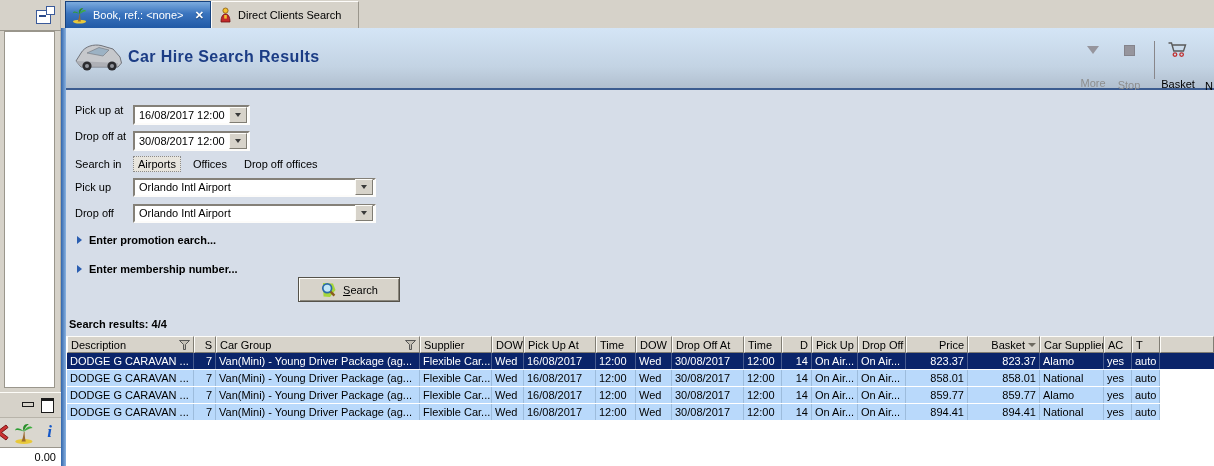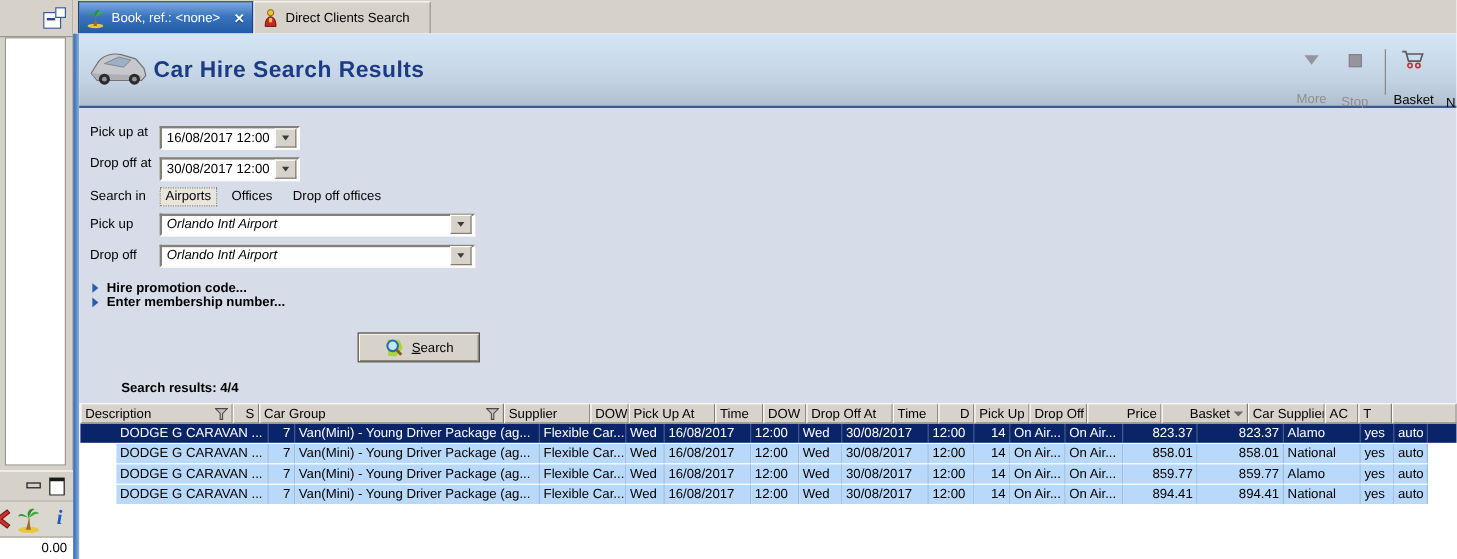--- a/index.html
+++ b/index.html
@@ -27,58 +27,58 @@
   .tab-active{left:4px;width:146px;background:linear-gradient(180deg,#7cabde 0%,#3a74be 45%,#215aa6 100%);border:1px solid #16427e;border-bottom:none;color:#fff;}
   .tab-inactive{left:150px;width:148px;background:#d6d2c9;border:1px solid #9a968c;border-top-color:#fdfcfa;border-left-color:#fdfcfa;border-bottom:none;color:#000;}
   .tab-label{white-space:nowrap;overflow:hidden;}
   .tab-close{margin-left:auto;font-weight:bold;font-size:11px;color:#fff;text-shadow:0 1px 1px #123a6e;}
   .icon{display:flex;align-items:center;flex-shrink:0;}
   .content{position:absolute;left:0;top:28px;width:100%;height:438px;background:#fff;}
   .edge-strip{position:absolute;left:0;top:0;width:5px;height:438px;background:linear-gradient(90deg,#3165ab,#8ab2e0);}
   
   .page-header{position:absolute;left:5px;top:0;right:0;height:60px;background:linear-gradient(180deg,#d4e5f6 0%,#c3d3e3 65%,#b1bfcf 100%);border-bottom:2px solid #3c5c90;}
   .car-icon{position:absolute;left:8px;top:8px;}
-  .page-title{position:absolute;left:62px;top:20px;margin:0;font-size:19px;font-weight:bold;color:#1b3c85;letter-spacing:.4px;}
+  .page-title{position:absolute;left:62px;top:20px;margin:0;font-size:16px;font-weight:bold;color:#1b3c85;letter-spacing:.4px;}
   .tb{position:absolute;top:13px;display:flex;flex-direction:column;align-items:center;cursor:default;}
   .tb-label{margin-top:20px;color:#000;}
   .tb.disabled .tb-label{color:#8e8e8e;}
   .tb-more{right:100px;width:42px;}
   .tb-stop{right:66px;width:38px;}
   .tb-basket{right:16px;width:40px;}
   .tb-next{right:-3px;width:16px;overflow:hidden;padding-top:19px;}
   .tri-down{width:0;height:0;border-left:6px solid transparent;border-right:6px solid transparent;border-top:8px solid #96959d;margin-top:5px;margin-bottom:3px;}
   .stop-sq{width:9px;height:9px;background:#96959d;border:1px solid #84838b;margin-top:4px;margin-bottom:3px;}
   .tb-sep{position:absolute;right:59px;top:13px;width:1px;height:38px;background:#88868a;}
   
   .form-area{position:absolute;left:5px;top:62px;right:0;height:246px;background:#d6dde8;}
   .frow{position:absolute;left:9px;height:20px;display:flex;align-items:center;}
   .flabel{width:58px;flex-shrink:0;}
   .combo{display:flex;align-items:center;background:#fff;border:2px solid;border-color:#848078 #fdfcfa #fdfcfa #848078;box-sizing:border-box;height:20px;cursor:default;}
   .combo-date{width:117px;margin-top:10px;}
-  .combo-loc{width:263px;height:19px;font-style:italic;}
+  .combo-loc{width:243px;height:19px;}
   .combo-text{flex:1;padding:0 4px;white-space:nowrap;overflow:hidden;}
   .combo-btn{width:16px;height:14px;margin-right:1px;background:#d7d3ca;border:1px solid;border-color:#fdfcf8 #807d74 #807d74 #fdfcf8;display:flex;align-items:center;justify-content:center;flex-shrink:0;}
   .tri-sm{width:0;height:0;border-left:3px solid transparent;border-right:3px solid transparent;border-top:4px solid #3a3a3a;}
   .seg-wrap{display:flex;align-items:center;gap:7px;}
   .seg{padding:2px 5px;cursor:default;}
   .seg-selected{background:#e8e5dd;border:1px dotted #8a8a8a;padding:1px 4px;}
   .expander{position:absolute;left:11px;display:flex;align-items:center;gap:7px;font-weight:bold;cursor:default;}
   .exp-tri{width:0;height:0;border-left:5px solid #2a5db0;border-top:4px solid transparent;border-bottom:4px solid transparent;}
   .search-btn{position:absolute;left:232px;top:187px;width:100px;height:23px;background:#d7d3ca;border:1px solid #55524a;box-shadow:inset 1px 1px 0 #fdfcf8,inset -1px -1px 0 #8a867c;display:flex;align-items:center;justify-content:center;gap:6px;cursor:default;}
   .search-accel{text-decoration:underline;}
-  .results-label{position:absolute;left:3px;top:228px;font-weight:bold;margin-left:32px;}
+  .results-label{position:absolute;left:3px;top:228px;font-weight:bold;}
   
   .grid{position:absolute;left:6px;top:308px;width:1147px;}
   .ghead{display:flex;height:17px;}
   .gh{box-sizing:border-box;display:flex;align-items:center;background:#d7d3ca;border:1px solid;border-color:#fdfcf8 #807d74 #807d74 #fdfcf8;padding:0 3px;overflow:hidden;white-space:nowrap;flex-shrink:0;cursor:default;}
   .gh.a-r{justify-content:flex-end;}
   .gh-fill{flex:1;}
   .funnel{margin-left:auto;flex-shrink:0;}
   .sort-tri{width:0;height:0;border-left:4px solid transparent;border-right:4px solid transparent;border-top:4px solid #6e6a60;margin-left:3px;flex-shrink:0;}
-  .grow{display:flex;height:16px;line-height:16px;margin-bottom:1px;cursor:default;padding-left:30px;}
+  .grow{display:flex;height:16px;line-height:16px;margin-bottom:1px;cursor:default;}
   .gc{box-sizing:border-box;padding:0 3px;overflow:hidden;white-space:nowrap;border-right:1px solid #9dbcdc;background:#b9d9fb;flex-shrink:0;}
   .a-r{text-align:right;}
   .sel{background:#0a246a;color:#fff;}
   .sel .gc{background:transparent;border-right-color:rgba(255,255,255,.25);}
   .gc-fill{flex:1;}
   .c0{width:127px}.c1{width:22px}.c2{width:204px}.c3{width:72px}.c4{width:32px}.c5{width:72px}
   .c6{width:40px}.c7{width:36px}.c8{width:72px}.c9{width:38px}.c10{width:30px}.c11{width:46px}
   .c12{width:48px}.c13{width:62px}.c14{width:72px}.c15{width:64px}.c16{width:28px}.c17{width:28px}
 </style>
 </head>
@@ -230,23 +230,23 @@
           <div class="combo combo-loc">
             <span class="combo-text">Orlando Intl Airport</span>
             <span class="combo-btn">
                 <span class="tri-sm"></span>
               </span>
           </div>
         </div>
 
         <div class="expander" style="top:144px;">
           <span class="exp-tri"></span>
-          <span>Hire promotion code...</span>
-        </div>
-        <div class="expander" style="top:156px;text-align:center;">
+          <span>Enter promotion earch...</span>
+        </div>
+        <div class="expander" style="top:173px;text-align:center;">
           <span class="exp-tri"></span>
           <span>Enter membership number...</span>
         </div>
 
         <div class="search-btn">
           <span class="icon">
             <svg width="17" height="16" viewBox="0 0 17 16">
               <path d="M3 1 L13 1.5 L15.5 8 L10 15 L3.5 14.5 Z" fill="#a6d63a"></path>
               <circle cx="7.2" cy="6.2" r="4.4" fill="#c2e6f6" stroke="#2a6aaa" stroke-width="1.7"></circle>
               <line x1="10.6" y1="9.6" x2="14.4" y2="13.6" stroke="#8a5a20" stroke-width="2.4"></line>

